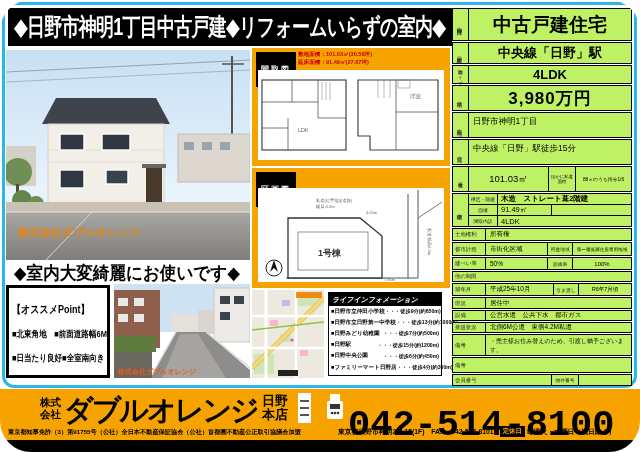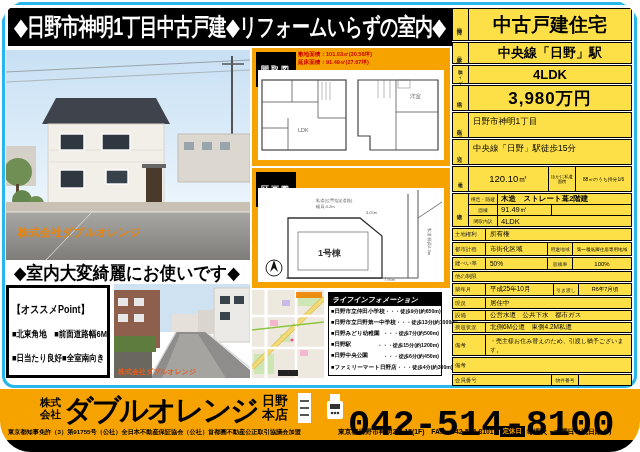--- a/index.html
+++ b/index.html
@@ -39,21 +39,21 @@
   .life{position:absolute;left:328px;top:292px;width:114px;height:84px;border:1px solid #000;
         background:#fff;box-sizing:border-box;}
   .life .hd{height:13px;background:#000;color:#fff;font-size:7px;font-weight:bold;
             font-style:italic;display:flex;align-items:center;padding-left:3px;}
   .life .row{height:11.2px;display:flex;align-items:center;justify-content:space-between;
              padding:0 2px;font-weight:bold;}
   .life .nm{font-size:5.6px;white-space:nowrap;}
   .life .ds{font-size:5.2px;white-space:nowrap;}
   
   .spec{position:absolute;left:452px;top:8px;width:180px;display:flex;flex-direction:column;}
-  .trow{display:flex;border:1px solid #000;margin-bottom:1px;background:#fde047;
+  .trow{display:flex;border:1px solid #000;margin-bottom:1px;background:#bef264;
         box-sizing:border-box;align-items:stretch;}
   .tlabel{width:15px;border-right:1px solid #000;font-size:5.5px;color:#222;display:flex;
           align-items:center;justify-content:center;text-align:center;
           writing-mode:vertical-rl;text-orientation:upright;letter-spacing:1px;flex:none;}
   .tlabel.sm{font-size:4.4px;letter-spacing:0;}
   .tval{flex:1;display:flex;align-items:center;justify-content:center;overflow:hidden;}
   .vtype{font-size:19px;font-weight:bold;}
   .vstation{font-size:13px;font-weight:bold;}
   .vplan{font-size:13px;font-weight:bold;}
   .vprice{font-size:17px;font-weight:bold;letter-spacing:1px;}
@@ -300,21 +300,21 @@
     <div class="trow" style="height:26px">
       <div class="tlabel">所在地</div>
       <div class="tval vtext">日野市神明1丁目</div>
     </div>
     <div class="trow" style="height:26px">
       <div class="tlabel">交通</div>
       <div class="tval vtext">中央線「日野」駅徒歩15分</div>
     </div>
     <div class="trow" style="height:26px">
       <div class="tlabel sm">土地面積</div>
-      <div class="cell" style="flex:1;font-size:9.5px">120.10㎡</div>
+      <div class="cell" style="flex:1;font-size:9.5px">101.03㎡</div>
       <div class="cell bl" style="width:26px;font-size:4.3px">ほかに私道面積</div>
       <div class="cell bl" style="width:55px;font-size:4.8px">88㎡のうち持分1/6</div>
     </div>
     <div class="trow" style="height:34px">
       <div class="tlabel">建物</div>
       <div style="flex:1;display:flex;flex-direction:column">
         <div class="brow" style="flex:1.1;border-bottom:1px solid #000">
           <div class="slabel">構造・階建</div>
           <div class="sval" style="font-weight:bold">木造　ストレート葺2階建</div>
         </div>

